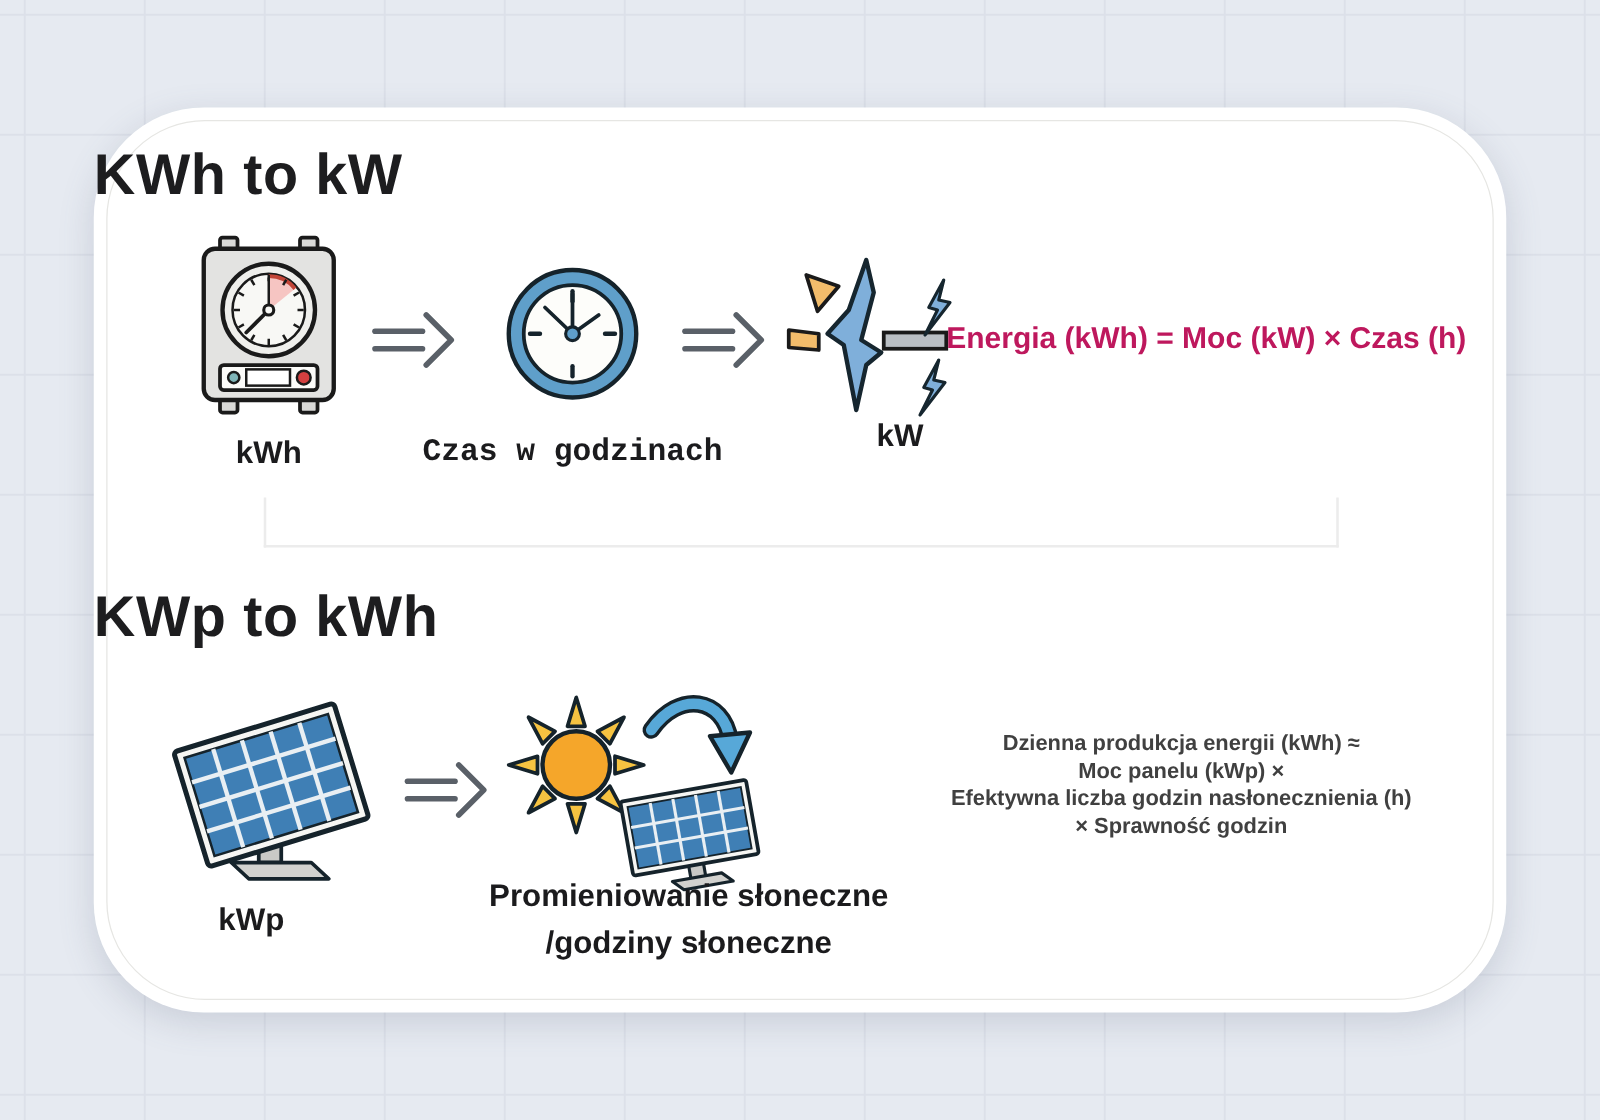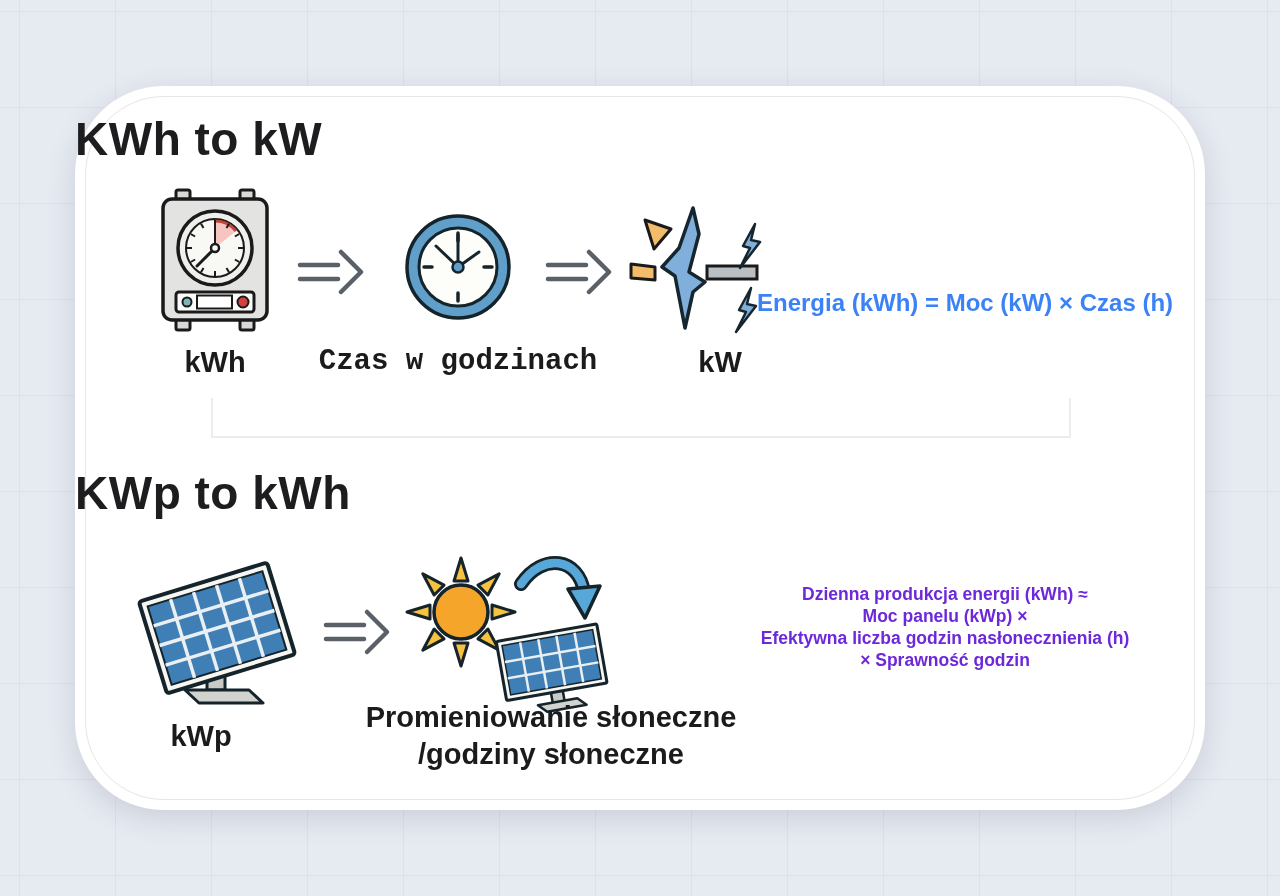--- a/index.html
+++ b/index.html
@@ -25,31 +25,31 @@
     border-radius:79px; pointer-events:none;
   }
   .sec-title {
     position:absolute; left:0; width:100%; text-align:left;
     font-size:46px; font-weight:bold; letter-spacing:0.5px; color:#1d1d1f;
   }
   .title1 { top:26px; }
   .title2 { top:380px; }
   .icon { position:absolute; }
   .item-label {
-    position:absolute; font-size:29px; font-weight:bold; text-align:center;
+    position:absolute; font-size:25px; font-weight:bold; text-align:center;
     color:#1b1b1d; line-height:36px;
   }
   .formula1 {
     position:absolute; left:682px; top:171px; width:450px;
-    font-size:24px; font-weight:bold; color:#3b82f6; white-space:nowrap;margin-top:32px;
+    font-size:24px; font-weight:bold; color:#be185d; white-space:nowrap;
   }
   .formula2 {
     position:absolute; left:668px; top:497px; width:404px;
     font-size:17.5px; font-weight:bold; text-align:center;
-    line-height:22px; color:#6d28d9;
+    line-height:22px; color:#404040;
   }
   .divider-bracket {
     position:absolute; left:136px; top:312px; width:860px; height:40px;
     border:2px solid #ececec; border-top:none;
   }
   .flow-arrow { position:absolute; width:74px; height:52px; }
 </style>
 </head>
 <body>
 
@@ -127,21 +127,21 @@
   </svg>
 
   <svg class="icon" style="left:552px; top:118px;" width="140" height="130" viewBox="0 0 140 130">
     <polygon points="18,16 44,25 27,45" fill="#f2bc6b" stroke="#1a1a1a" stroke-width="3" stroke-linejoin="round"></polygon>
     <polygon points="4,60 28,63 28,76 4,74" fill="#f2bc6b" stroke="#1a1a1a" stroke-width="3" stroke-linejoin="round"></polygon>
     <rect x="80" y="62" width="50" height="13" fill="#babfc4" stroke="#1a1a1a" stroke-width="3"></rect>
     <polygon points="66,4 52,44 35,63 48,72 58,124 66,88 78,78 62,68 72,30" fill="#7fafda" stroke="#16262f" stroke-width="3.5" stroke-linejoin="round"></polygon>
     <polygon points="128,20 116,42 123,44 113,64 133,38 124,36" fill="#7fafda" stroke="#16262f" stroke-width="2.5" stroke-linejoin="round"></polygon>
     <polygon points="124,84 112,106 119,108 109,128 129,102 120,100" fill="#7fafda" stroke="#16262f" stroke-width="2.5" stroke-linejoin="round"></polygon>
   </svg>
-  <div class="item-label" style="left:585px; top:258px; width:120px;">kW</div>
+  <div class="item-label" style="left:585px; top:245px; width:120px;">kW</div>
 
   <div class="formula1">Energia (kWh) = Moc (kW) × Czas (h)</div>
 
   <div class="divider-bracket"></div>
 
   <div class="sec-title title2">KWp to kWh</div>
 
   <svg class="icon" style="left:62px; top:462px;" width="160" height="162" viewBox="0 0 160 162">
     <rect x="70" y="116" width="18" height="26" fill="#c9c9c6" stroke="#15232b" stroke-width="3"></rect>
     <polygon points="48,142 112,142 126,155 62,155" fill="#d2d2cf" stroke="#15232b" stroke-width="3" stroke-linejoin="round"></polygon>

